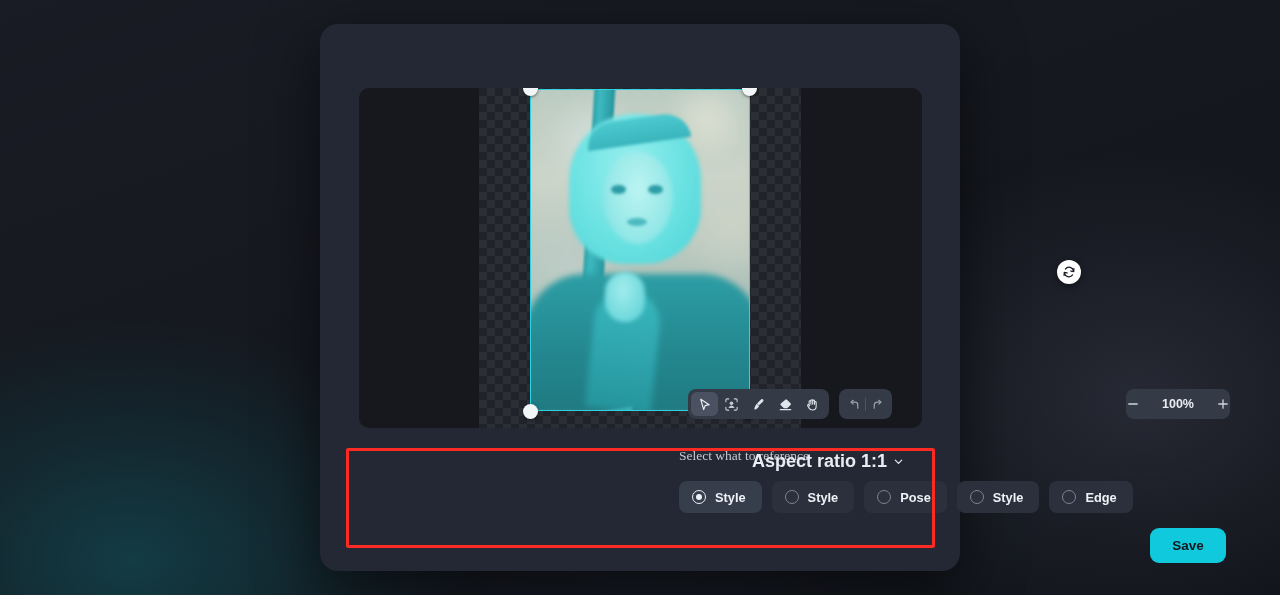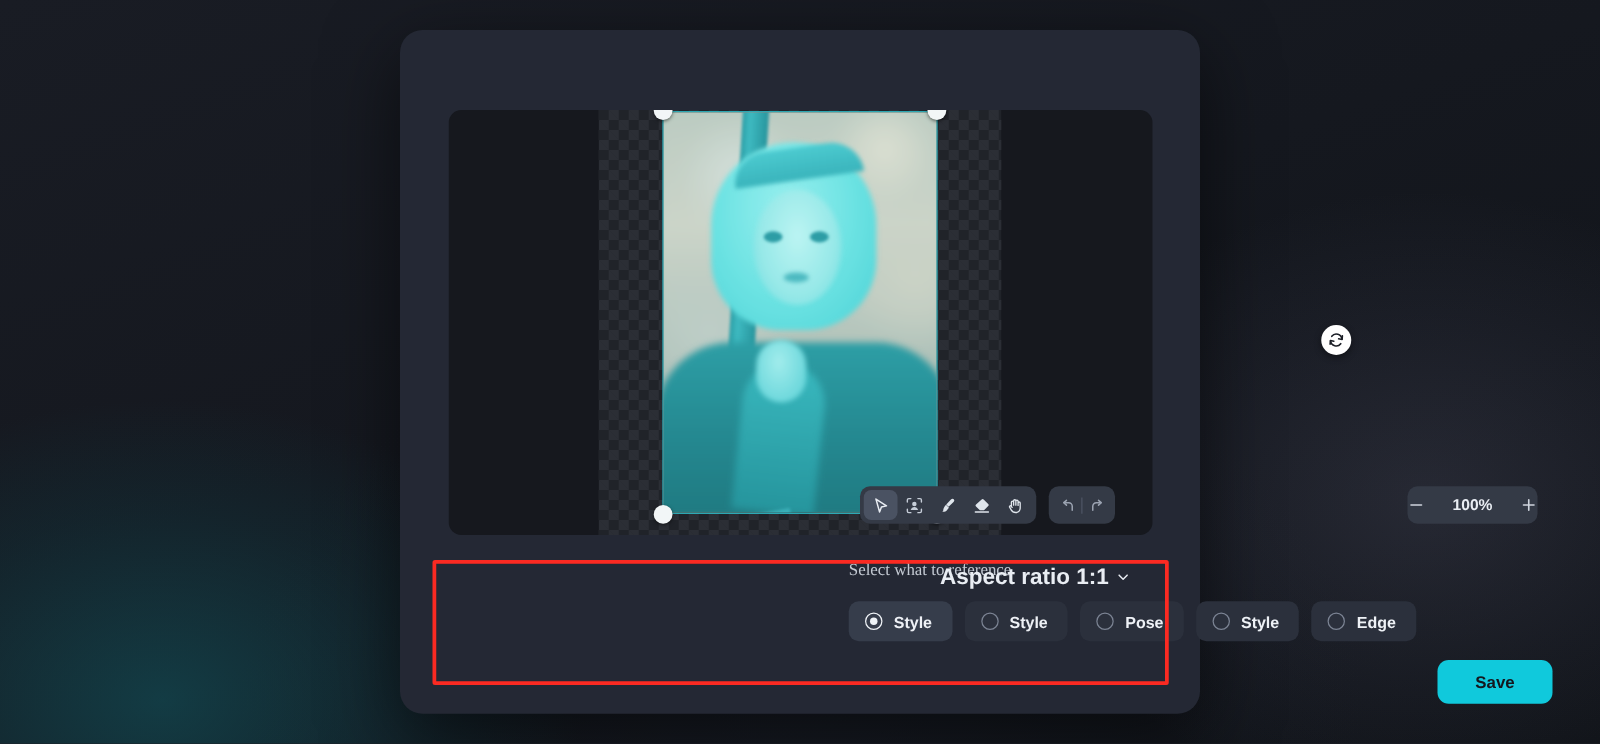--- a/index.html
+++ b/index.html
@@ -273,21 +273,21 @@
     width: 6px; height: 6px; border-radius: 50%;
     background: #eef2f6;
   }
   .chip-label {
     font-size: 12.8px; font-weight: bold; color: #eef1f6; white-space: nowrap;
   }
 
   .save-btn {
     position: absolute;
     left: 830px; top: 504px;
-    width: 92px; height: 35px;
+    width: 76px; height: 35px;
     background: #10c9dc;
     border-radius: 9px;
     border: none;
     display: flex; align-items: center; justify-content: center;
     font-size: 13.5px; font-weight: bold; color: #14171e;
     cursor: pointer;
     font-family: "Liberation Sans", sans-serif;
   }
 </style>
 </head>

